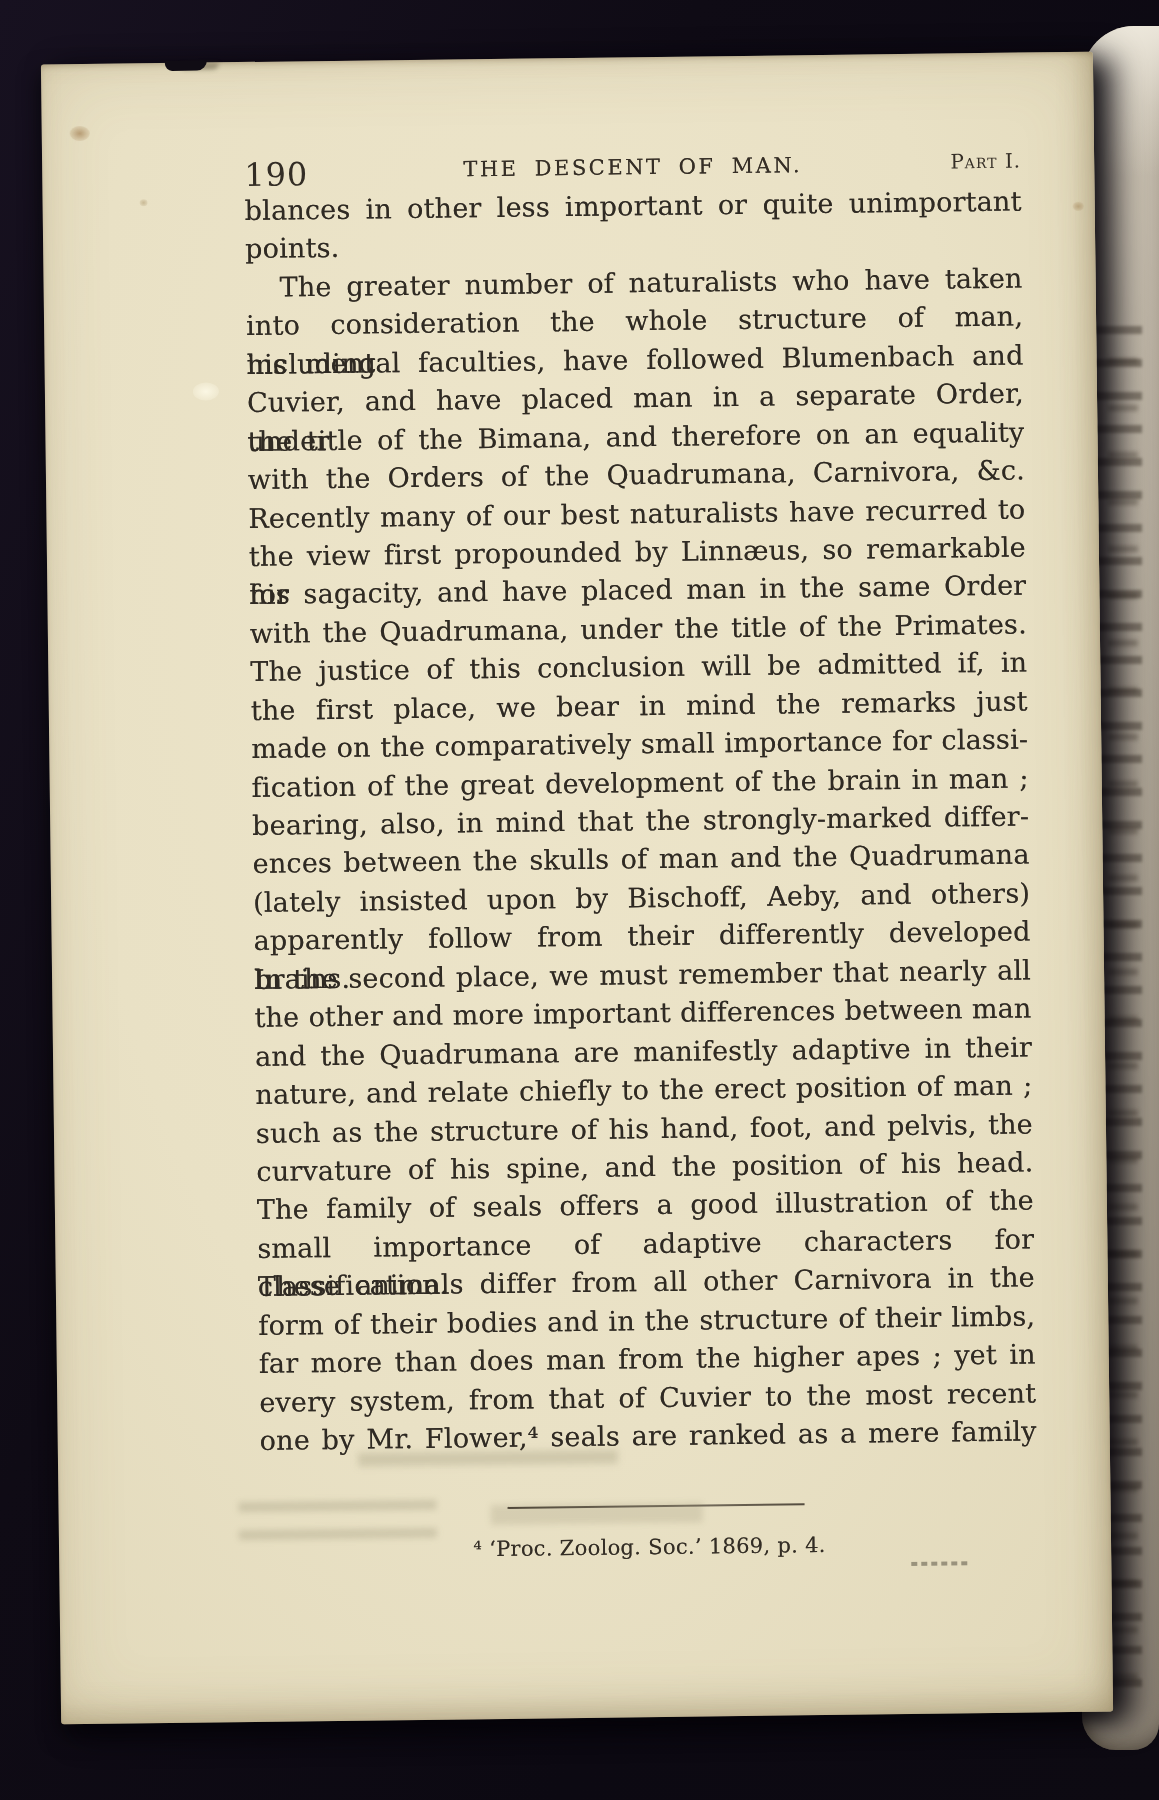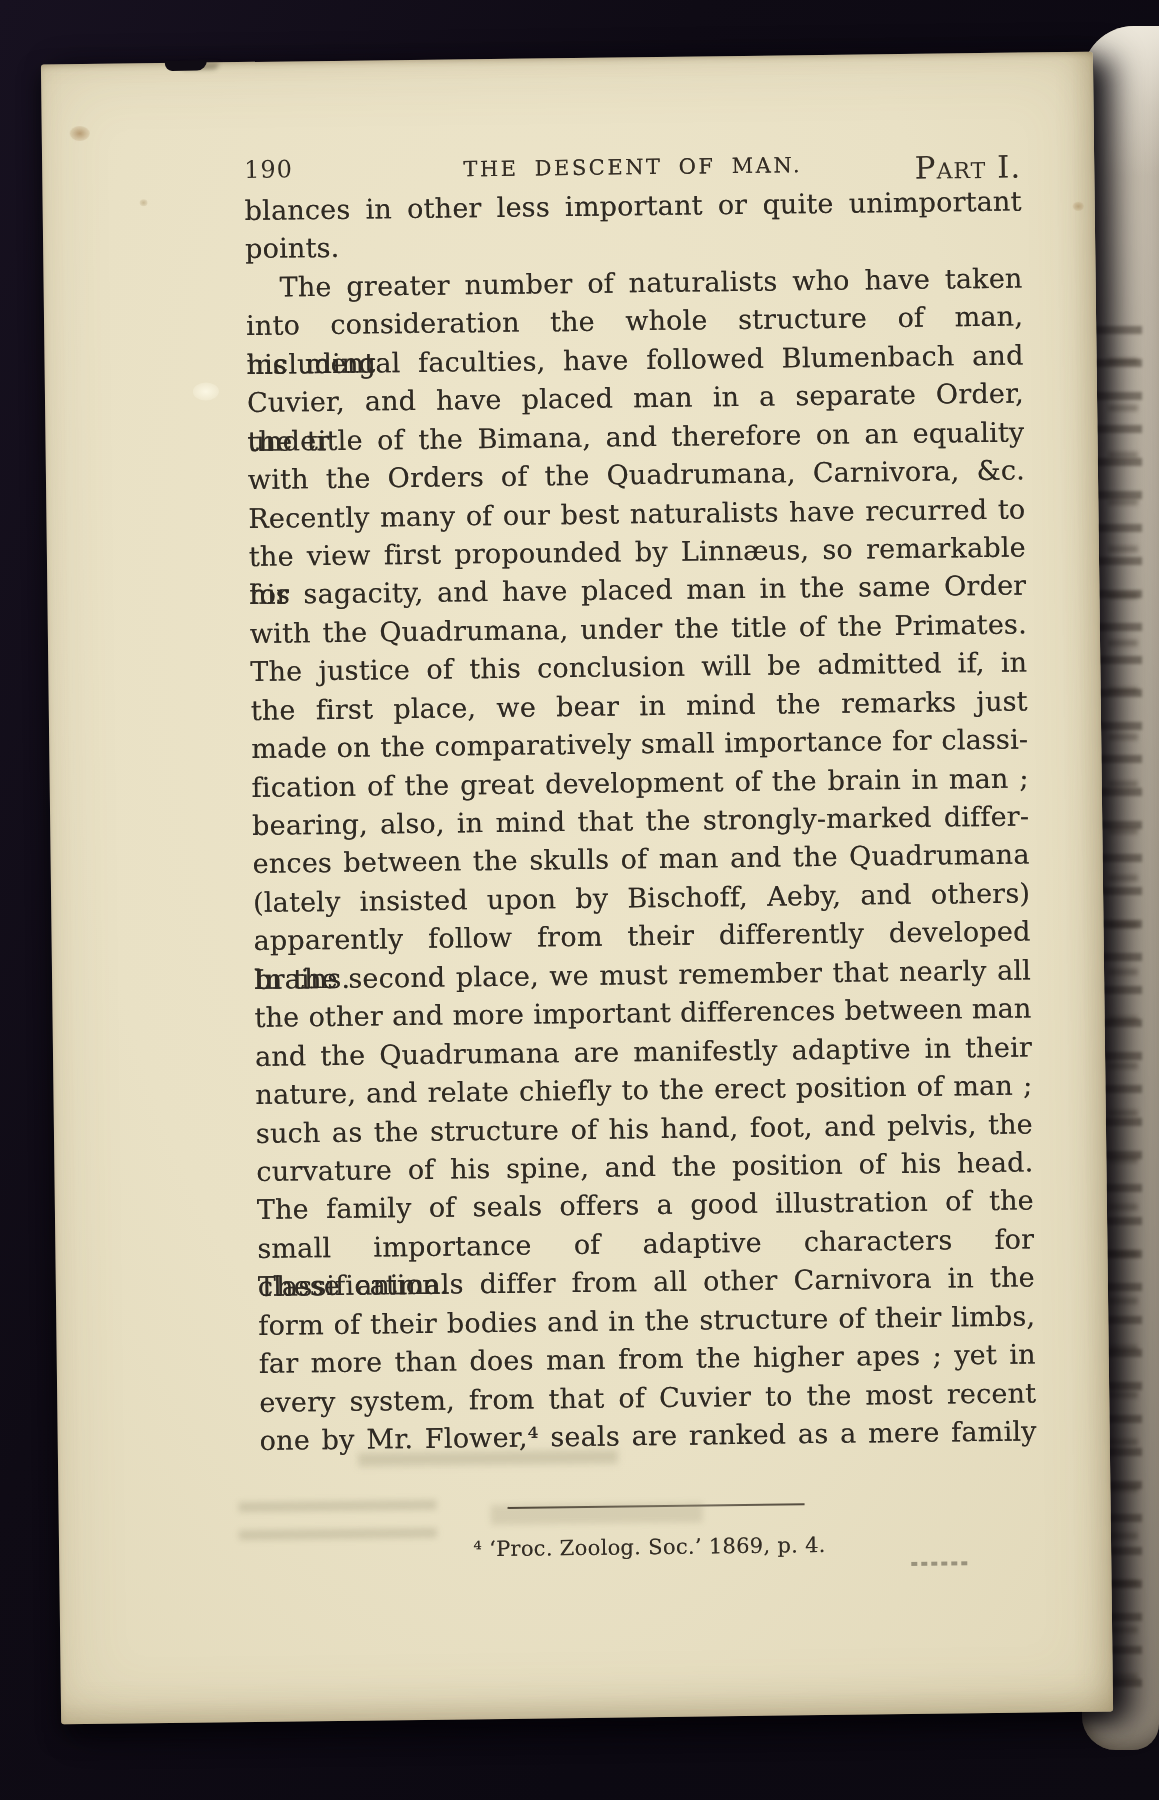--- a/index.html
+++ b/index.html
@@ -65,25 +65,25 @@
     filter:blur(.6px);}
   .fox-b{position:absolute;left:97px;top:136px;width:8px;height:7px;border-radius:50%;
     background:radial-gradient(ellipse,rgba(140,110,60,.35),rgba(140,110,60,0));}
   .fox-c{position:absolute;left:1030px;top:150px;width:11px;height:9px;border-radius:50%;
     background:radial-gradient(ellipse,rgba(142,102,52,.4),rgba(142,102,52,0));filter:blur(.5px);}
   .bump{position:absolute;left:148px;top:320px;width:26px;height:18px;border-radius:50%;
     background:radial-gradient(ellipse,rgba(255,252,235,.8),rgba(255,252,235,0));}
 
   
   .running-head{position:absolute;left:202px;top:94px;width:777px;height:40px;}
-  .page-number{position:absolute;left:0;top:0;font-size:24px;letter-spacing:1px;color:#332d25;}
+  .page-number{position:absolute;left:0;top:0;font-size:32px;letter-spacing:1px;color:#332d25;}
   .head-title{position:absolute;left:0;right:0;top:4px;text-align:center;
     font-size:21px;letter-spacing:2.5px;word-spacing:7px;color:#352e26;
     text-shadow:0 0 .5px rgba(53,46,38,.8);}
-  .head-part{position:absolute;right:0;top:2px;font-size:31px;font-variant:small-caps;
+  .head-part{position:absolute;right:0;top:2px;font-size:20px;font-variant:small-caps;
     letter-spacing:1px;color:#352e26;}
 
   
   .body-text{position:absolute;left:202px;top:130px;width:777px;
     font-size:27px;line-height:38.45px;letter-spacing:.2px;
     color:#2f2a23;text-shadow:0 0 .6px rgba(47,42,35,.65);}
   .line{text-align:justify;text-align-last:justify;white-space:normal;height:38.45px;overflow:visible;}
   .line.flush{text-align-last:left;}
   .line.indent{text-indent:34px;}
 

